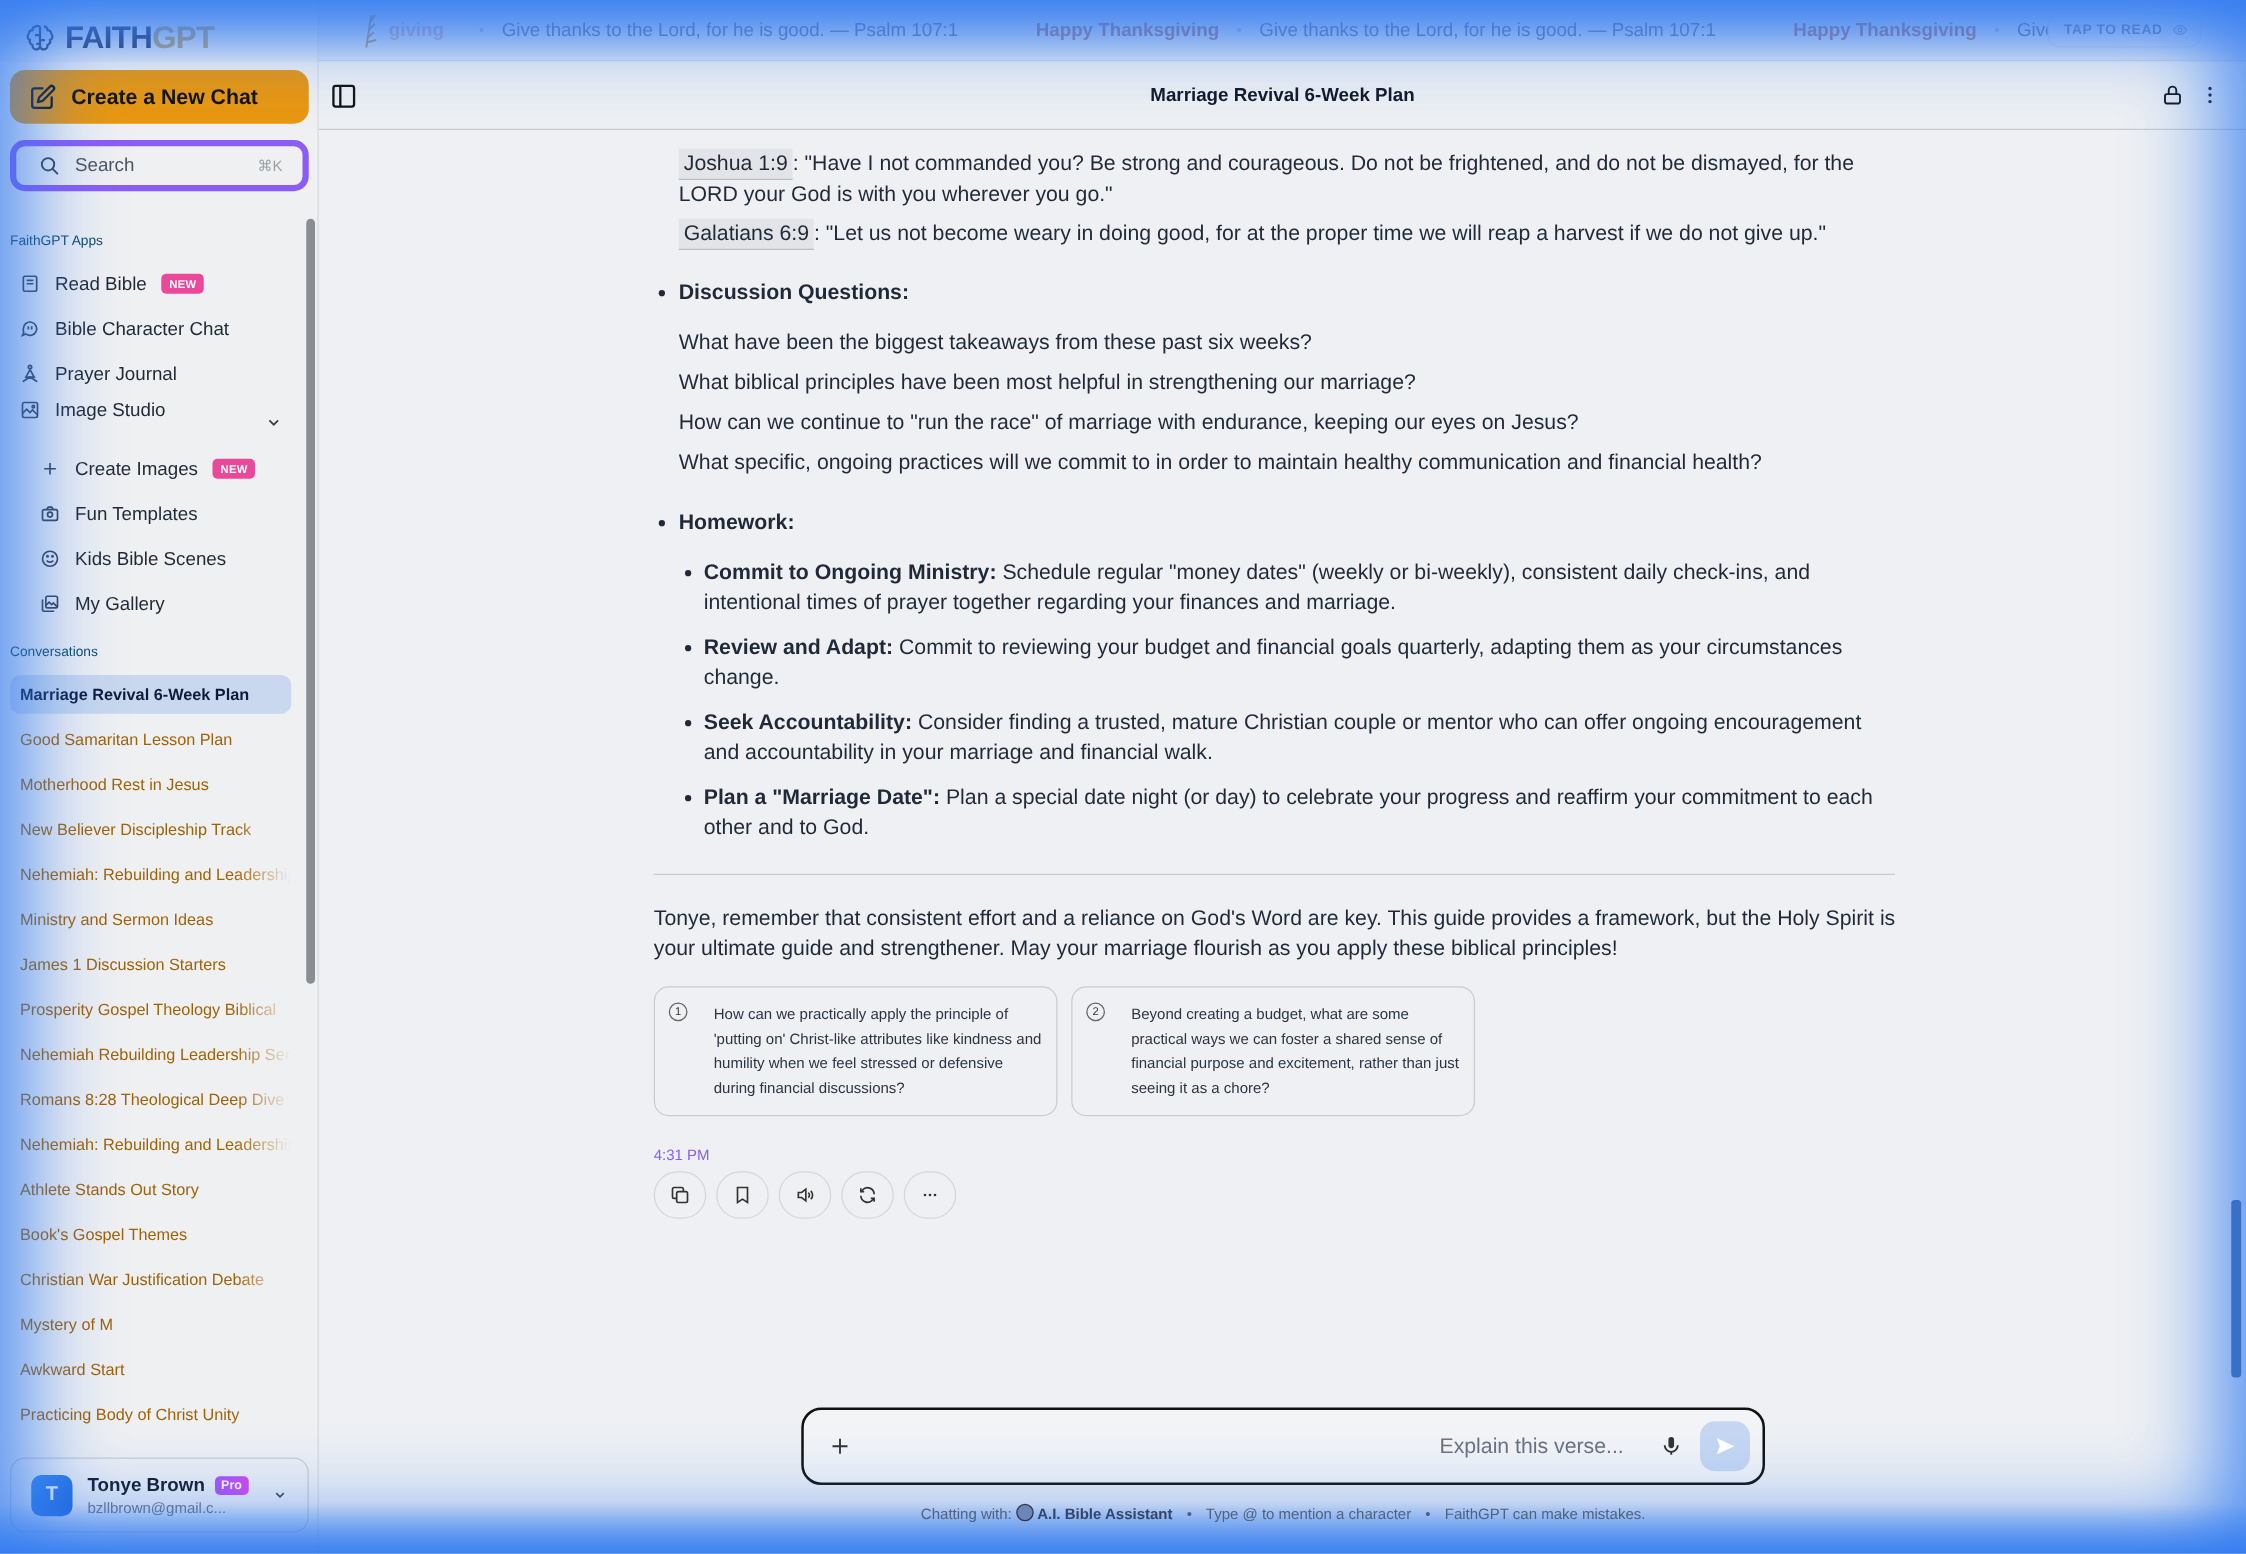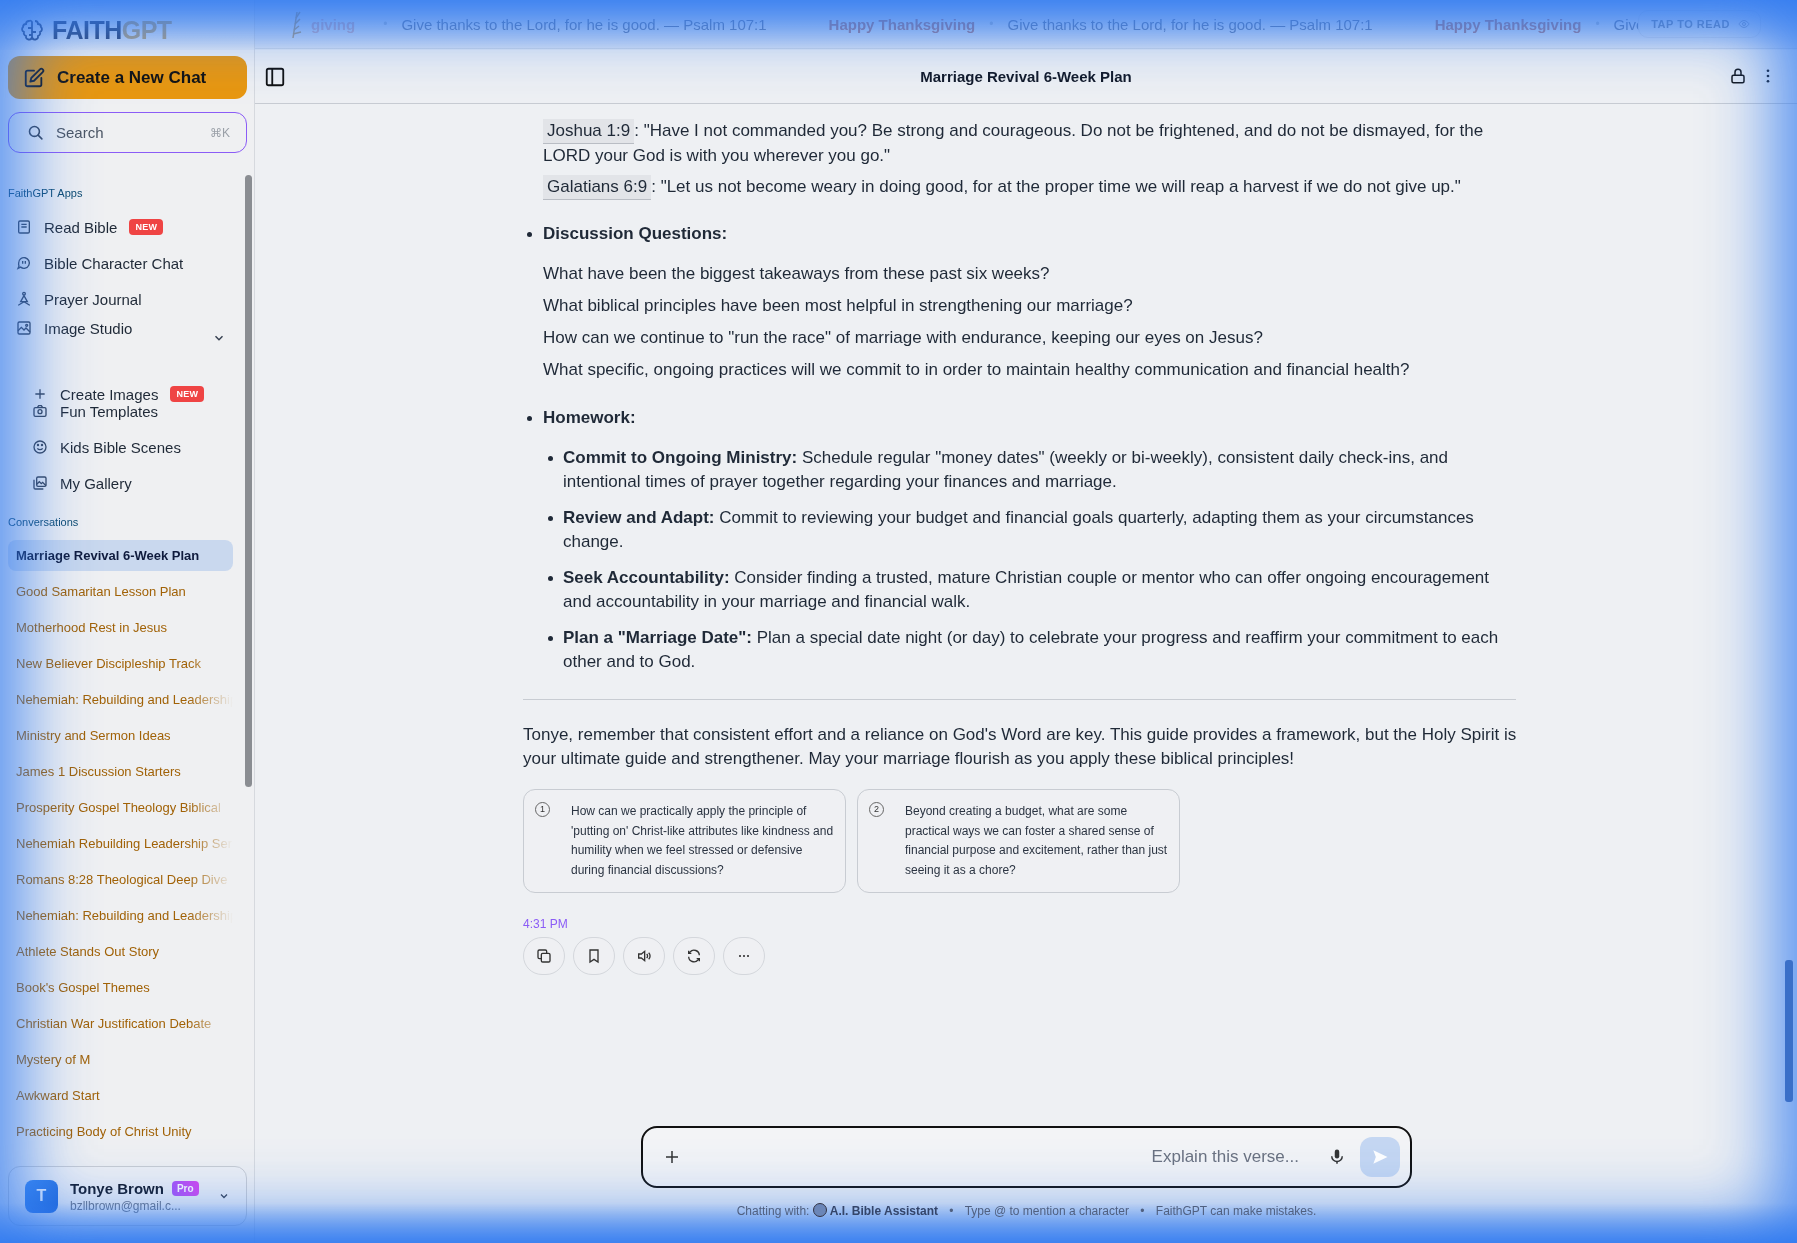--- a/index.html
+++ b/index.html
@@ -43,39 +43,39 @@
     position: absolute; left: 8px; top: 56px; width: 239px; height: 43px;
     border-radius: 12px; background: #e9970f;
     display: flex; align-items: center; padding-left: 15px; gap: 12px;
     cursor: pointer;
   }
   .new-chat svg { width: 22px; height: 22px; }
   .new-chat-label { font-size: 17px; font-weight: 700; color: #111; }
 
   .search {
     position: absolute; left: 8px; top: 112px; width: 239px; height: 41px;
-    border: 1px solid #8b5cf6; border-radius: 12px; background: #eff0f2;
+    border: 5px solid #8b5cf6; border-radius: 12px; background: #eff0f2;
     display: flex; align-items: center; padding-left: 18px; gap: 12px;
   }
   .search svg { width: 17px; height: 17px; }
   .search-input { border: none; background: transparent; font-size: 15px; color: #4b5563; width: 150px; outline: none; font-family: inherit; }
   .search-input::placeholder { color: #4b5563; }
   .kbd { position: absolute; right: 16px; font-size: 12px; color: #9aa0a8; }
 
   .section-label {
     position: absolute; left: 8px; font-size: 11px; color: #0c4a6e;
   }
   .nav-item {
     position: absolute; left: 16px; height: 28px; display: flex; align-items: center; gap: 12px;
     font-size: 15px; color: #1f2937; cursor: pointer;
   }
   .nav-item svg { width: 16px; height: 16px; flex-shrink: 0; }
   .nav-sub { left: 32px; }
   .badge-new {
-    background: #ef4444; color: #fff; font-size: 9px; font-weight: 700;
+    background: #ec4899; color: #fff; font-size: 9px; font-weight: 700;
     padding: 3px 6px; border-radius: 4px; letter-spacing: 0.3px;
   }
   .chev-down { position: absolute; left: 212px; width: 14px; height: 14px; }
 
   .conv-list { position: absolute; left: 8px; top: 540px; width: 225px; }
   .conv-item {
     height: 31px; margin-bottom: 5px; padding-left: 8px; display: flex; align-items: center;
     font-size: 13px; color: #a16207; white-space: nowrap; overflow: hidden; border-radius: 8px;
     cursor: pointer;
     -webkit-mask-image: linear-gradient(90deg, #000 80%, transparent 100%);
@@ -275,21 +275,21 @@
         <rect x="3" y="3" width="18" height="18" rx="2"></rect>
         <path d="M3 16l5-5 4 4 3-3 6 6"></path>
         <circle cx="16" cy="8" r="1.5"></circle>
       </svg>
     <span>Image Studio</span>
   </div>
   <svg class="chev-down" style="top:331px" viewBox="0 0 24 24" fill="none" stroke="#374151" stroke-width="2.5">
       <path d="M6 9l6 6 6-6"></path>
     </svg>
 
-  <div class="nav-item nav-sub" style="top:380px">
+  <div class="nav-item nav-sub" style="top:361px">
     <svg viewBox="0 0 24 24" fill="none" stroke="#374151" stroke-width="2">
         <path d="M12 5v14M5 12h14"></path>
       </svg>
     <span>Create Images</span>
     <span class="badge-new">NEW</span>
   </div>
   <div class="nav-item nav-sub" style="top:397px">
     <svg viewBox="0 0 24 24" fill="none" stroke="#374151" stroke-width="2">
         <rect x="3" y="7" width="18" height="13" rx="2"></rect>
         <path d="M8 7l2-3h4l2 3"></path>

